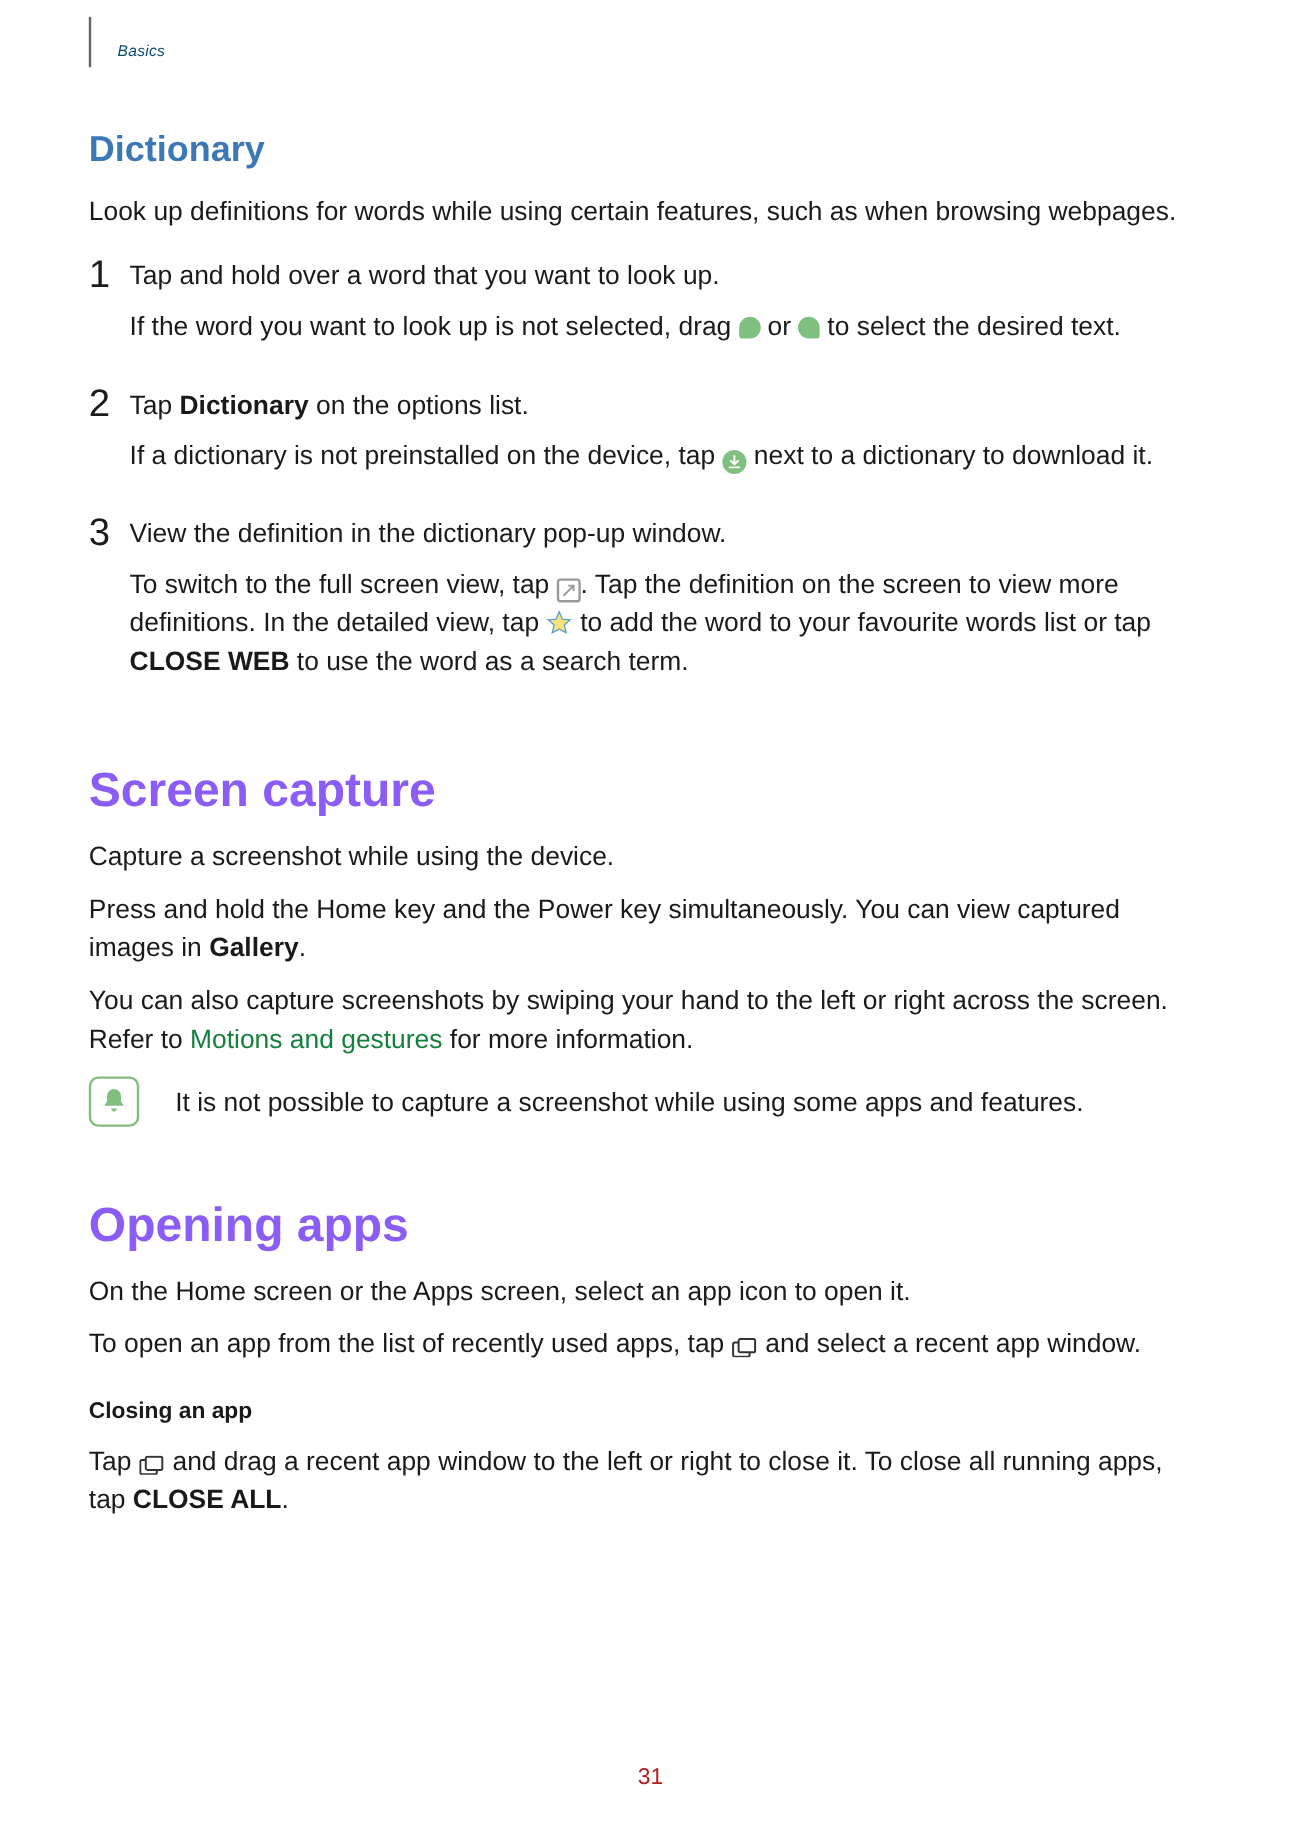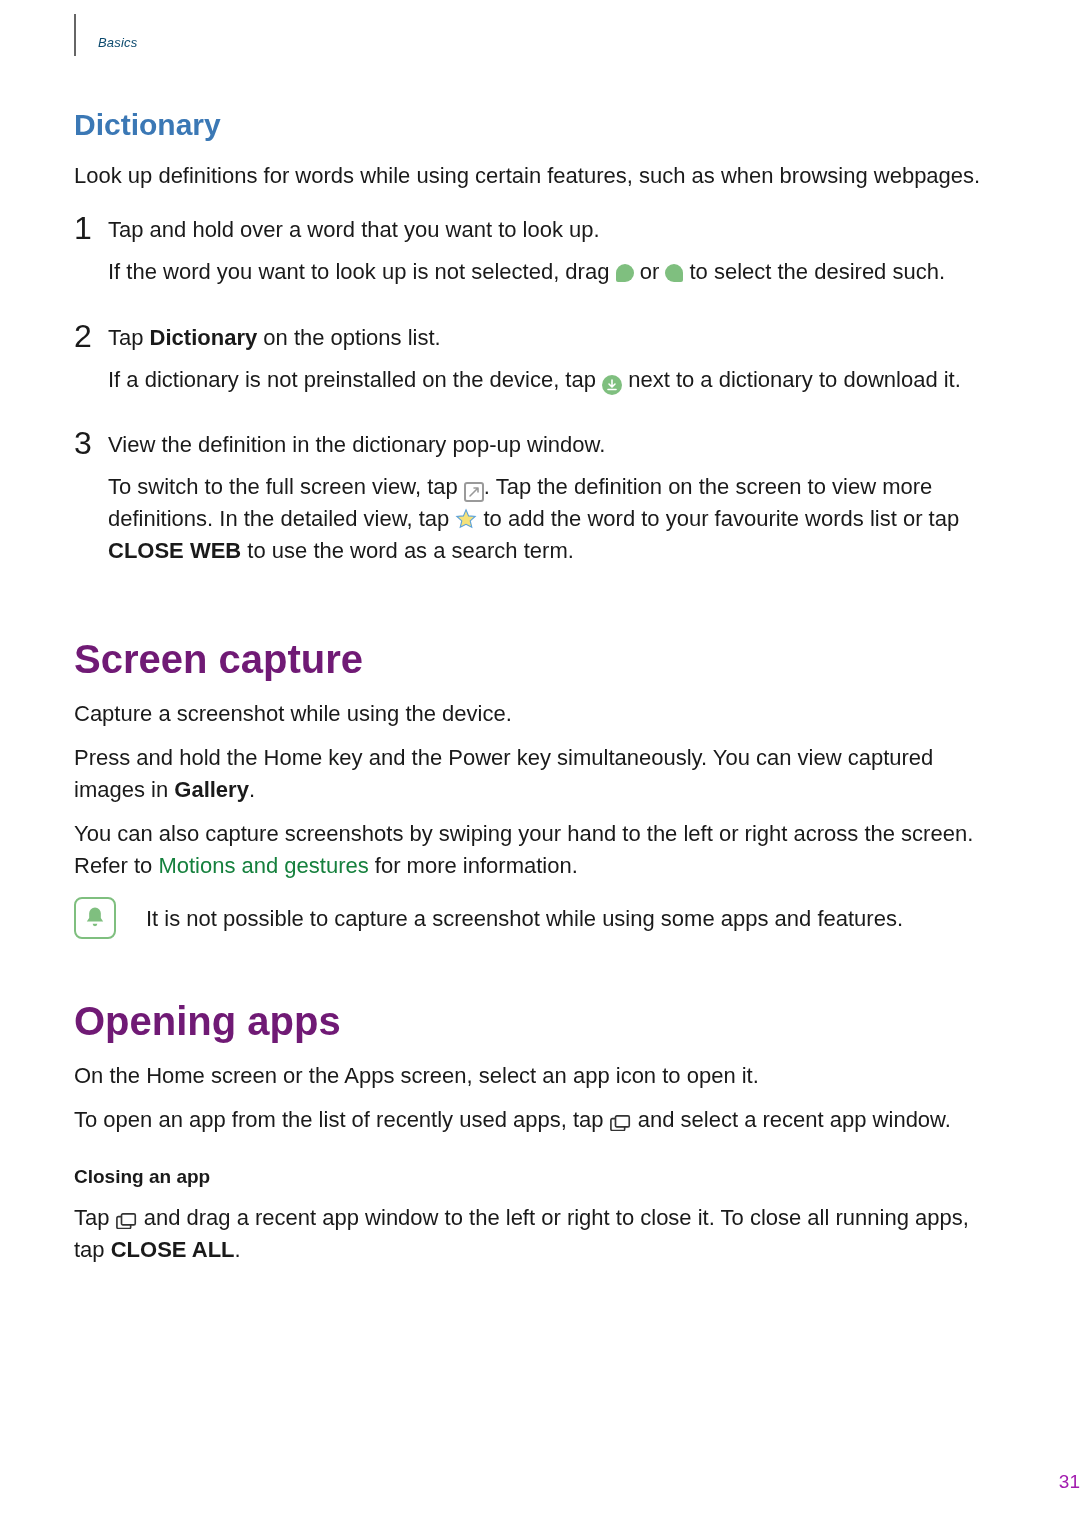--- a/index.html
+++ b/index.html
@@ -29,21 +29,21 @@
     font-style: italic;
   }
   .h2 {
     font-size: 30px;
     color: #3b78b5;
     font-weight: 600;
     margin-bottom: 18px;
   }
   .h1 {
     font-size: 40px;
-    color: #701a75;
+    color: #8b5cf6;
     font-weight: 600;
     margin-top: 60px;
     margin-bottom: 16px;
   }
   .h3 {
     font-size: 19px;
     font-weight: 700;
     color: #1a1a1a;
     margin-top: 30px;
     margin-bottom: 14px;
@@ -126,21 +126,21 @@
     border:2px solid #7fbf7f; border-radius:8px;
     display:flex; align-items:center; justify-content:center;
     margin-right: 30px;
   }
   .note-icon svg { width:28px; height:28px; }
   .note-text {
     font-size:22px; line-height:1.45; padding-top:6px;
   }
   .page-num {
     position:absolute; bottom:34px; left:4px; right:0;
-    text-align:right; font-size:19px; color:#a21caf;
+    text-align:center; font-size:19px; color:#b91c1c;
   }
 </style>
 </head>
 <body>
 
 <div class="header">
   <div class="header-bar"></div>
   <span class="header-label">Basics</span>
 </div>
 
@@ -151,21 +151,21 @@
 
   <li>
     <div class="step-num">1</div>
     <div class="step-body">
       <div class="para">Tap and hold over a word that you want to look up.</div>
       <div class="para">
         <span>If the word you want to look up is not selected, drag </span>
         <span class="teardrop-left inline-icon"></span>
         <span> or </span>
         <span class="teardrop-right inline-icon"></span>
-        <span> to select the desired such.</span>
+        <span> to select the desired text.</span>
       </div>
     </div>
   </li>
 
   <li>
     <div class="step-num">2</div>
     <div class="step-body">
       <div class="para">
         <span>Tap </span><span class="bold">Dictionary</span><span> on the options list.</span>
       </div>

